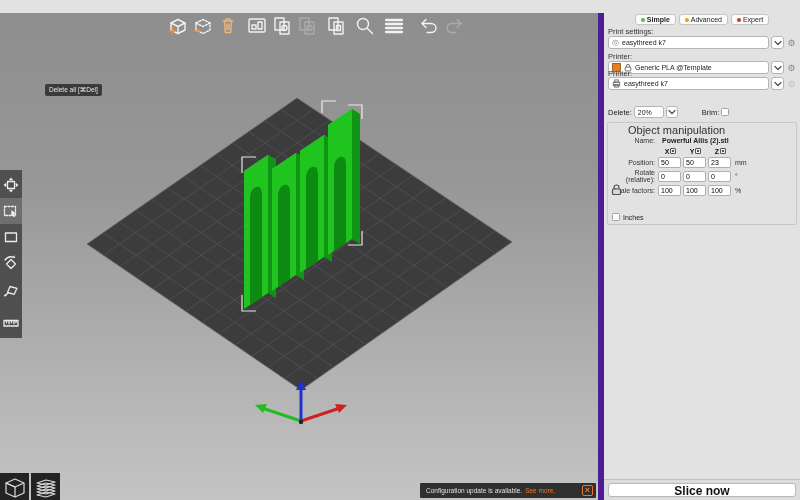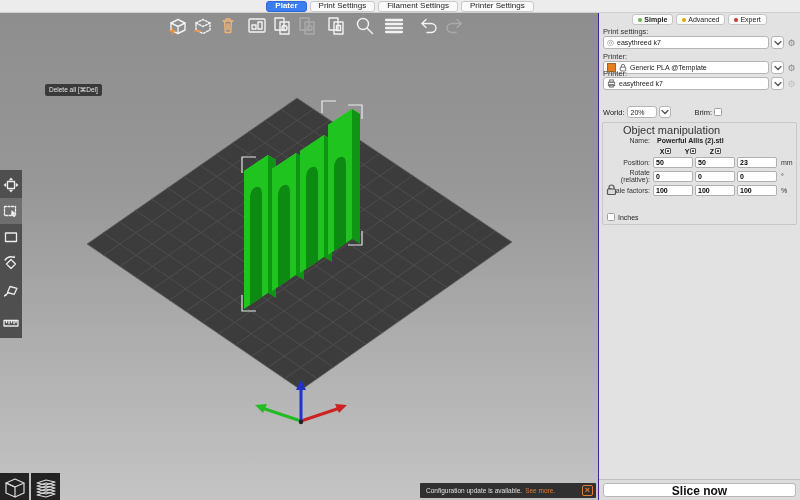--- a/index.html
+++ b/index.html
@@ -48,21 +48,21 @@
   
   #notif { position:absolute; left:420px; bottom:2px; width:176px; height:15px; background:#303030;
     border-radius:1px; display:flex; align-items:center; padding:0 3px 0 6px; z-index:6; }
   #notif .ntext { font-size:6.5px; color:#e0e0e0; white-space:nowrap; }
   #notif .nlink { font-size:6.5px; color:#e87a2e; margin-left:3px; white-space:nowrap; cursor:pointer; }
   #notif .nclose { margin-left:auto; width:11px; height:11px; border:1px solid #e87a2e; border-radius:2px;
     color:#e87a2e; font-size:9px; line-height:9px; font-weight:bold; text-align:center; cursor:pointer; }
 
   
   #rpanel { position:absolute; left:598px; top:13px; width:202px; height:487px;
-    background:#e2e2e2; border-left:1px solid #4c1d95; font-size:7.5px; color:#222; }
+    background:#e2e2e2; border-left:6px solid #4c1d95; font-size:7.5px; color:#222; }
   #modes { position:absolute; top:1px; left:0; right:0; display:flex; justify-content:center; gap:3px; }
   .mode { display:flex; align-items:center; gap:2px; background:#fbfbfb; border:1px solid #c5c5c5;
     border-radius:3px; font-size:7px; padding:1px 5px; cursor:pointer; }
   .mode.active { font-weight:bold; }
   .dot { width:4px; height:4px; border-radius:50%; display:inline-block; }
 
   .plabel { position:absolute; left:4px; font-size:7.5px; color:#333; }
   .combo-row { position:absolute; left:4px; right:3px; height:13px; display:flex; align-items:center; gap:2px; }
   .combo { flex:1; height:13px; background:#fff; border:1px solid #b5b5b5; border-radius:3px;
     display:flex; align-items:center; gap:3px; padding:0 3px; overflow:hidden; }
@@ -76,45 +76,39 @@
   .inline-row { position:absolute; left:4px; right:3px; display:flex; align-items:center; gap:2px; }
   .small-field { height:12px; background:#fff; border:1px solid #b5b5b5; border-radius:3px;
     font-size:7px; display:flex; align-items:center; padding:0 3px; }
   .checkbox { width:8px; height:8px; background:#fdfdfd; border:1px solid #a0a0a0; border-radius:1.5px; display:inline-block; }
 
   #objbox { position:absolute; left:3px; right:3px; top:109px; height:103px;
     border:1px solid #c8c8c8; border-radius:2px; }
   #objbox .btitle { position:absolute; top:1px; left:20px; font-size:11px; color:#333; }
   .obj-row { position:absolute; left:0; right:0; height:12px; display:flex; align-items:center; }
   .obj-label { width:50px; text-align:right; padding-right:3px; font-size:7px; color:#333; flex:none; }
-  .num-field { width:40px; height:11px; margin-right:2px; border:1px solid #b0b0b0; border-radius:2px;
-    background:#fff; font-size:7px; font-family:"Liberation Sans",sans-serif; padding:0 2px;font-weight:bold; }
+  .num-field { width:23px; height:11px; margin-right:2px; border:1px solid #b0b0b0; border-radius:2px;
+    background:#fff; font-size:7px; font-family:"Liberation Sans",sans-serif; padding:0 2px; }
   .unit { font-size:7px; color:#333; margin-left:2px; }
   .axis-head { width:25px; text-align:center; font-size:7px; font-weight:bold; color:#111;
     display:flex; align-items:center; justify-content:center; gap:1px; }
   .mirror-box { width:6px; height:6px; border:1px solid #555; border-radius:1px; background:#efefef; display:inline-block; position:relative; }
   .mirror-box::after { content:""; position:absolute; left:1px; top:1px; width:2px; height:2px; background:#555; }
   #locksvg { position:absolute; left:3px; top:60px; }
 
   #slicearea { position:absolute; left:0; right:0; bottom:0; height:21px; background:#dcdcdc; border-top:1px solid #c0c0c0; }
   #slicebtn { position:absolute; left:4px; right:4px; top:3px; height:14px; background:#fff;
     border:1px solid #b8b8b8; border-radius:3px; font-size:12px; font-weight:bold; color:#111;
     font-family:"Liberation Sans",sans-serif; cursor:pointer; }
 </style>
 </head>
 <body>
 
 <div id="app">
 
-  <div id="tabbar">
-    <div class="tab active">Plater</div>
-    <div class="tab">Print Settings</div>
-    <div class="tab">Filament Settings</div>
-    <div class="tab">Printer Settings</div>
-  </div>
 
   <div id="viewport">
 
     <div id="vtoolbar">
       <div class="ticon">
         <svg width="24" height="24" viewBox="0 0 24 24">
           <path d="M5 9l7-3.5L19 9v7l-7 3.5L5 16z"></path>
             <path d="M5 9l7 3.5L19 9M12 12.5v7"></path>
           <path d="M3.5 17h6M6.5 14v6" stroke="#e89040" stroke-width="1.6"></path>
         </svg>
@@ -392,21 +386,21 @@
       <div class="chev">
         <svg width="8" height="6" viewBox="0 0 8 6">
             <path d="M1 1.5l3 3 3-3"></path>
           </svg>
       </div>
       <span class="gear dim">⚙</span>
     </div>
 
 
     <div class="inline-row" style="top:93px">
-      <span style="flex:none">World:</span>
+      <span style="flex:none">Delete:</span>
       <div class="small-field" style="width:30px">
         <span>20%</span>
       </div>
       <div class="chev" style="width:12px;height:12px">
         <svg width="8" height="6" viewBox="0 0 8 6">
             <path d="M1 1.5l3 3 3-3"></path>
           </svg>
       </div>
       <span style="flex:none;margin-left:22px">Brim:</span>
       <span class="checkbox"></span>

